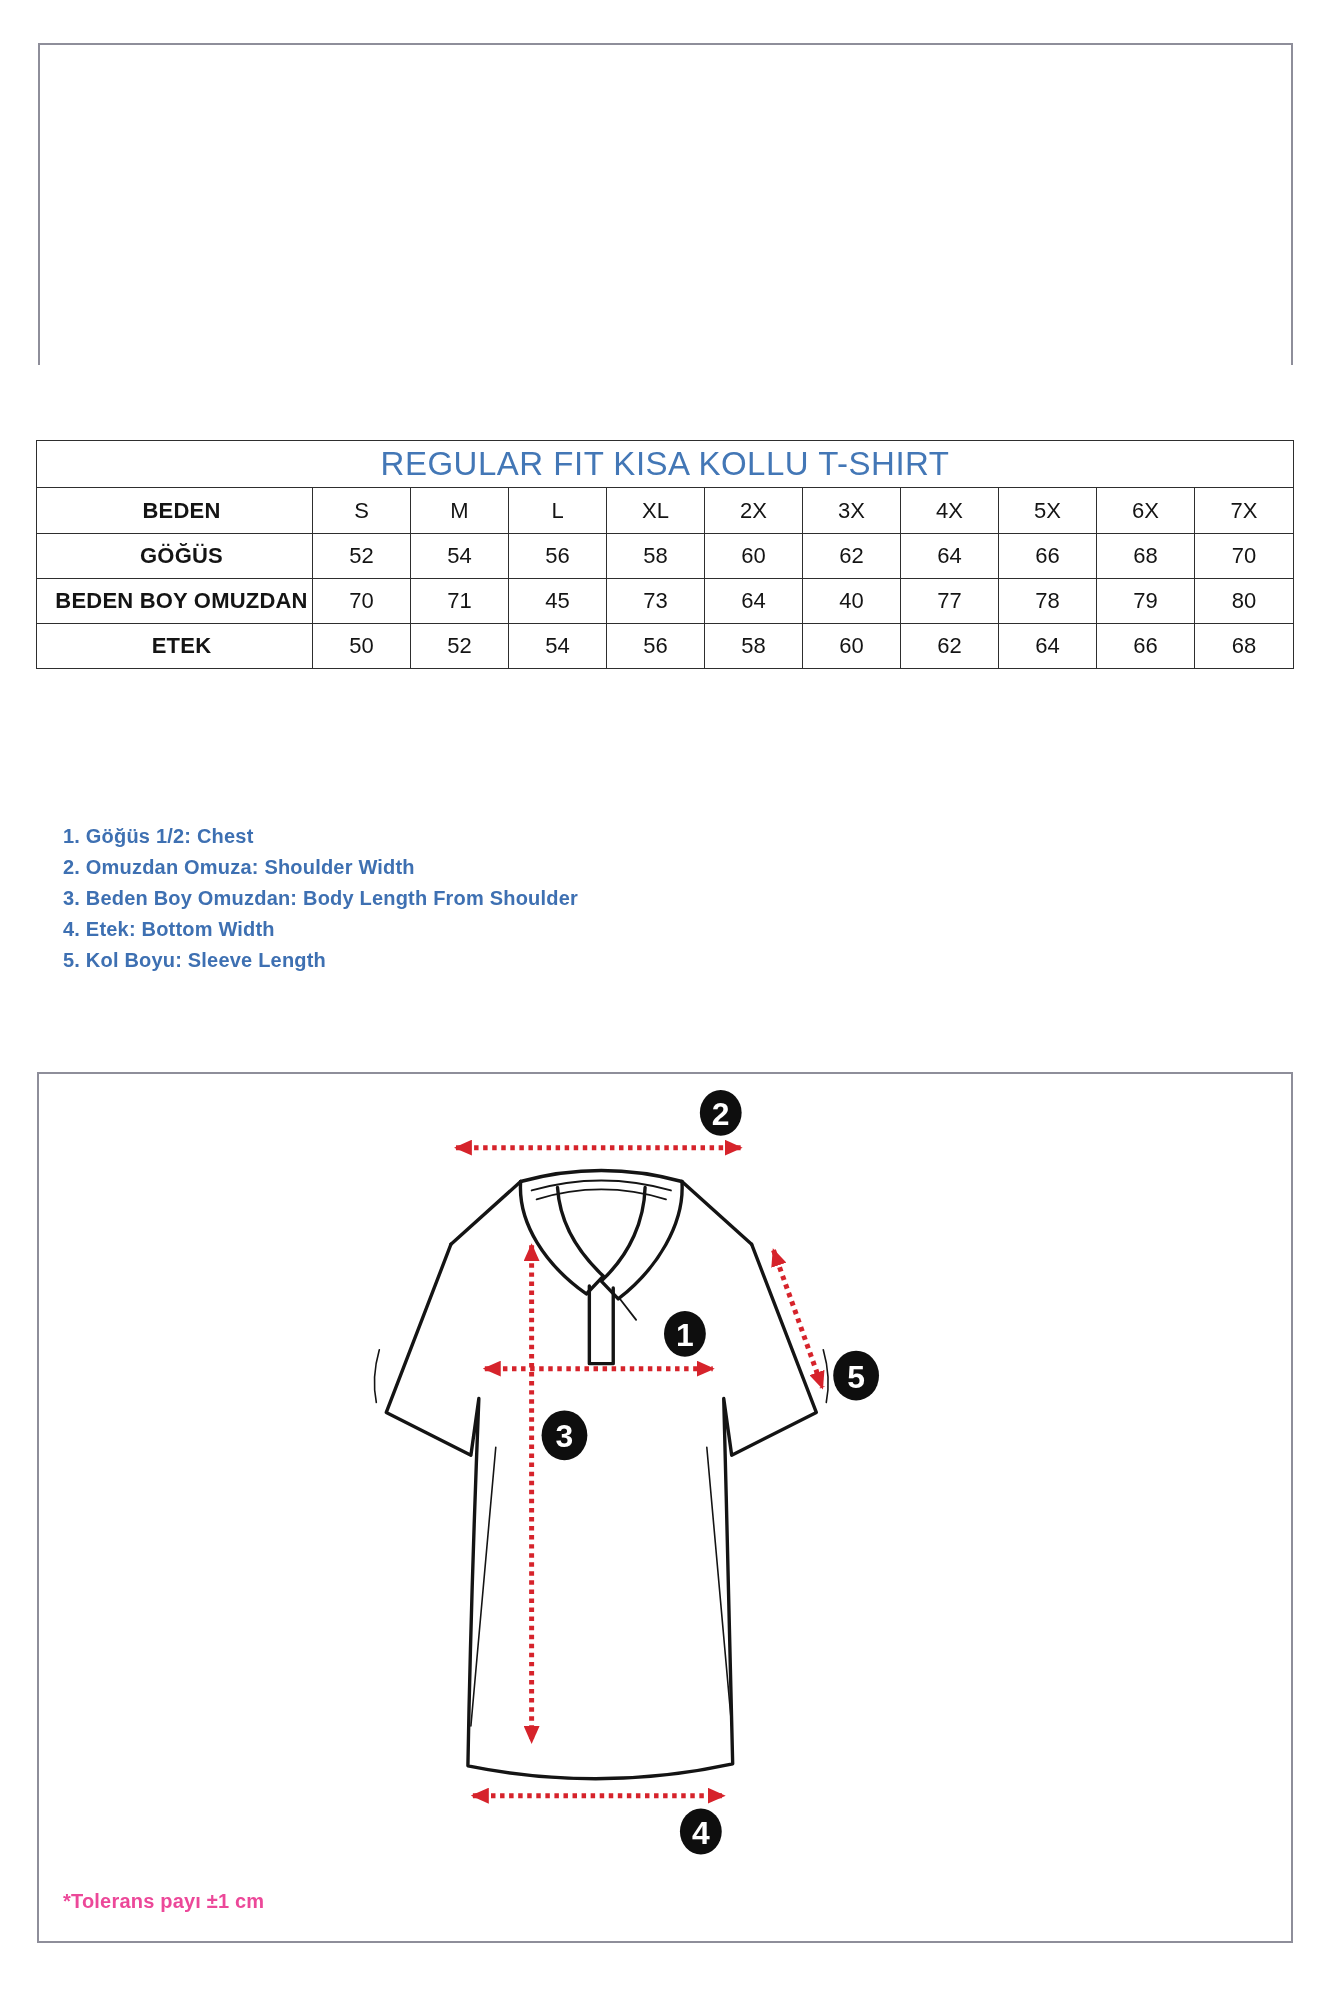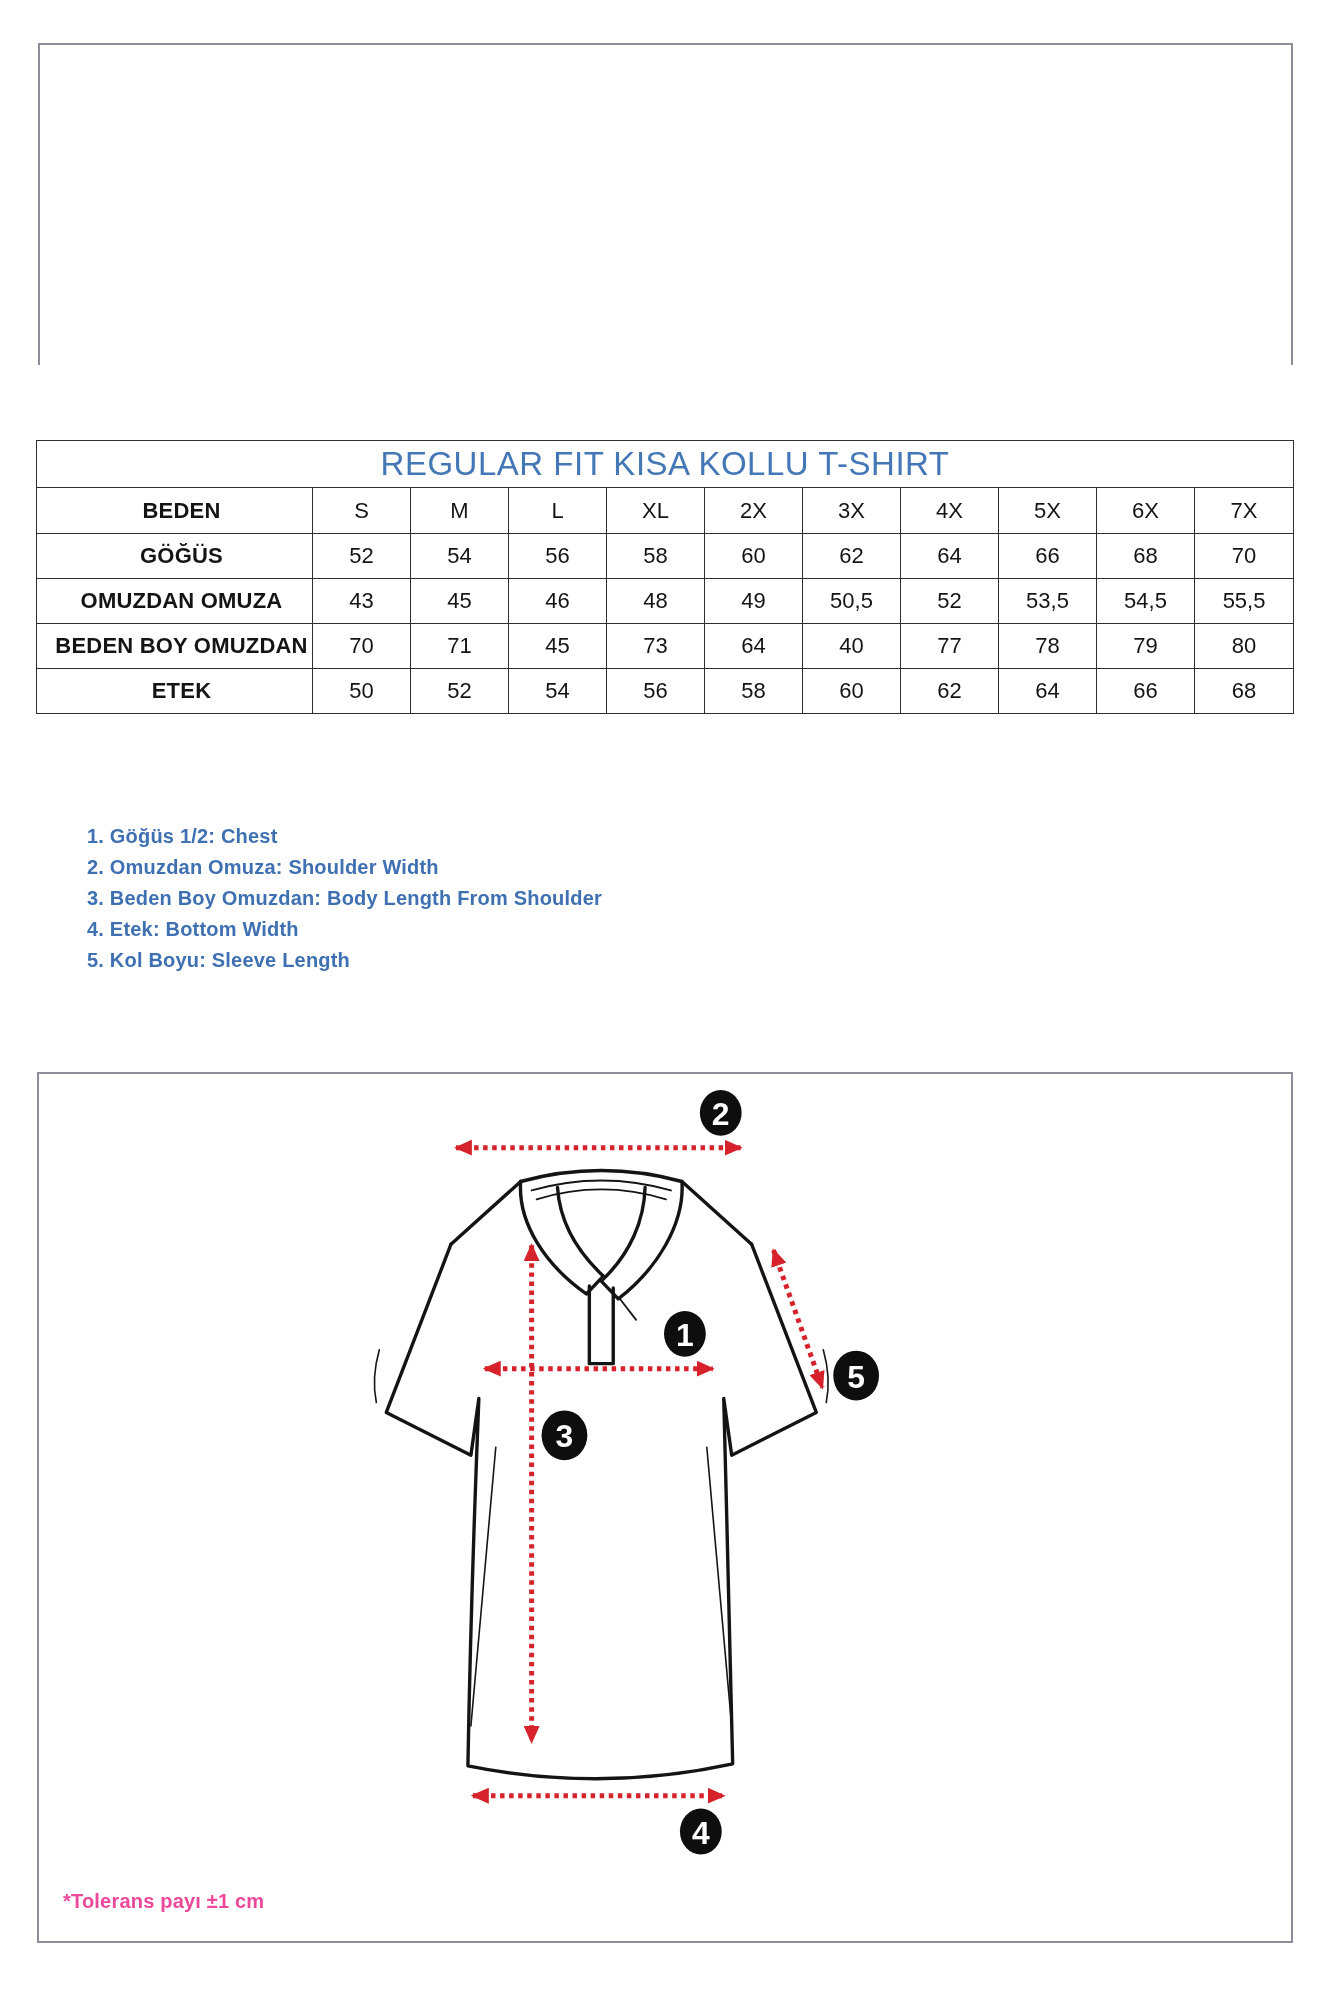--- a/index.html
+++ b/index.html
@@ -28,21 +28,21 @@
     border:1.6px solid #2e2e2e;
   }
   tr.header-row td { height:46px; font-size:22px; }
   td.row-label { text-align:left; padding-left:14px; font-weight:bold; font-size:20px; letter-spacing:0.2px; }
   td.beden { font-size:21px; }
 
   
   .legend { position:absolute; left:63px; top:826px; }
   .legend-line {
     font-size:20px; font-weight:bold; letter-spacing:0.2px;
-    color:#3e70b2; margin-bottom:11px; line-height:20px;margin-left:24px;
+    color:#3e70b2; margin-bottom:11px; line-height:20px;
   }
 
   
   .diagram-box {
     position:absolute; left:37px; top:1072px; width:1256px; height:871px;
     border:2px solid #8e8e9a; background:#ffffff;
   }
   .diagram-box svg { position:absolute; left:0; top:0; width:100%; height:100%; }
   .footnote {
     position:absolute; left:24px; top:816px;
@@ -98,33 +98,20 @@
         <td>56</td>
         <td>58</td>
         <td>60</td>
         <td>62</td>
         <td>64</td>
         <td>66</td>
         <td>68</td>
         <td>70</td>
       </tr>
       <tr>
-        <td class="row-label">OMUZDAN OMUZA</td>
-        <td>43</td>
-        <td>45</td>
-        <td>46</td>
-        <td>48</td>
-        <td>49</td>
-        <td>50,5</td>
-        <td>52</td>
-        <td>53,5</td>
-        <td>54,5</td>
-        <td>55,5</td>
-      </tr>
-      <tr>
         <td class="row-label">BEDEN BOY OMUZDAN</td>
         <td>70</td>
         <td>71</td>
         <td>45</td>
         <td>73</td>
         <td>64</td>
         <td>40</td>
         <td>77</td>
         <td>78</td>
         <td>79</td>

